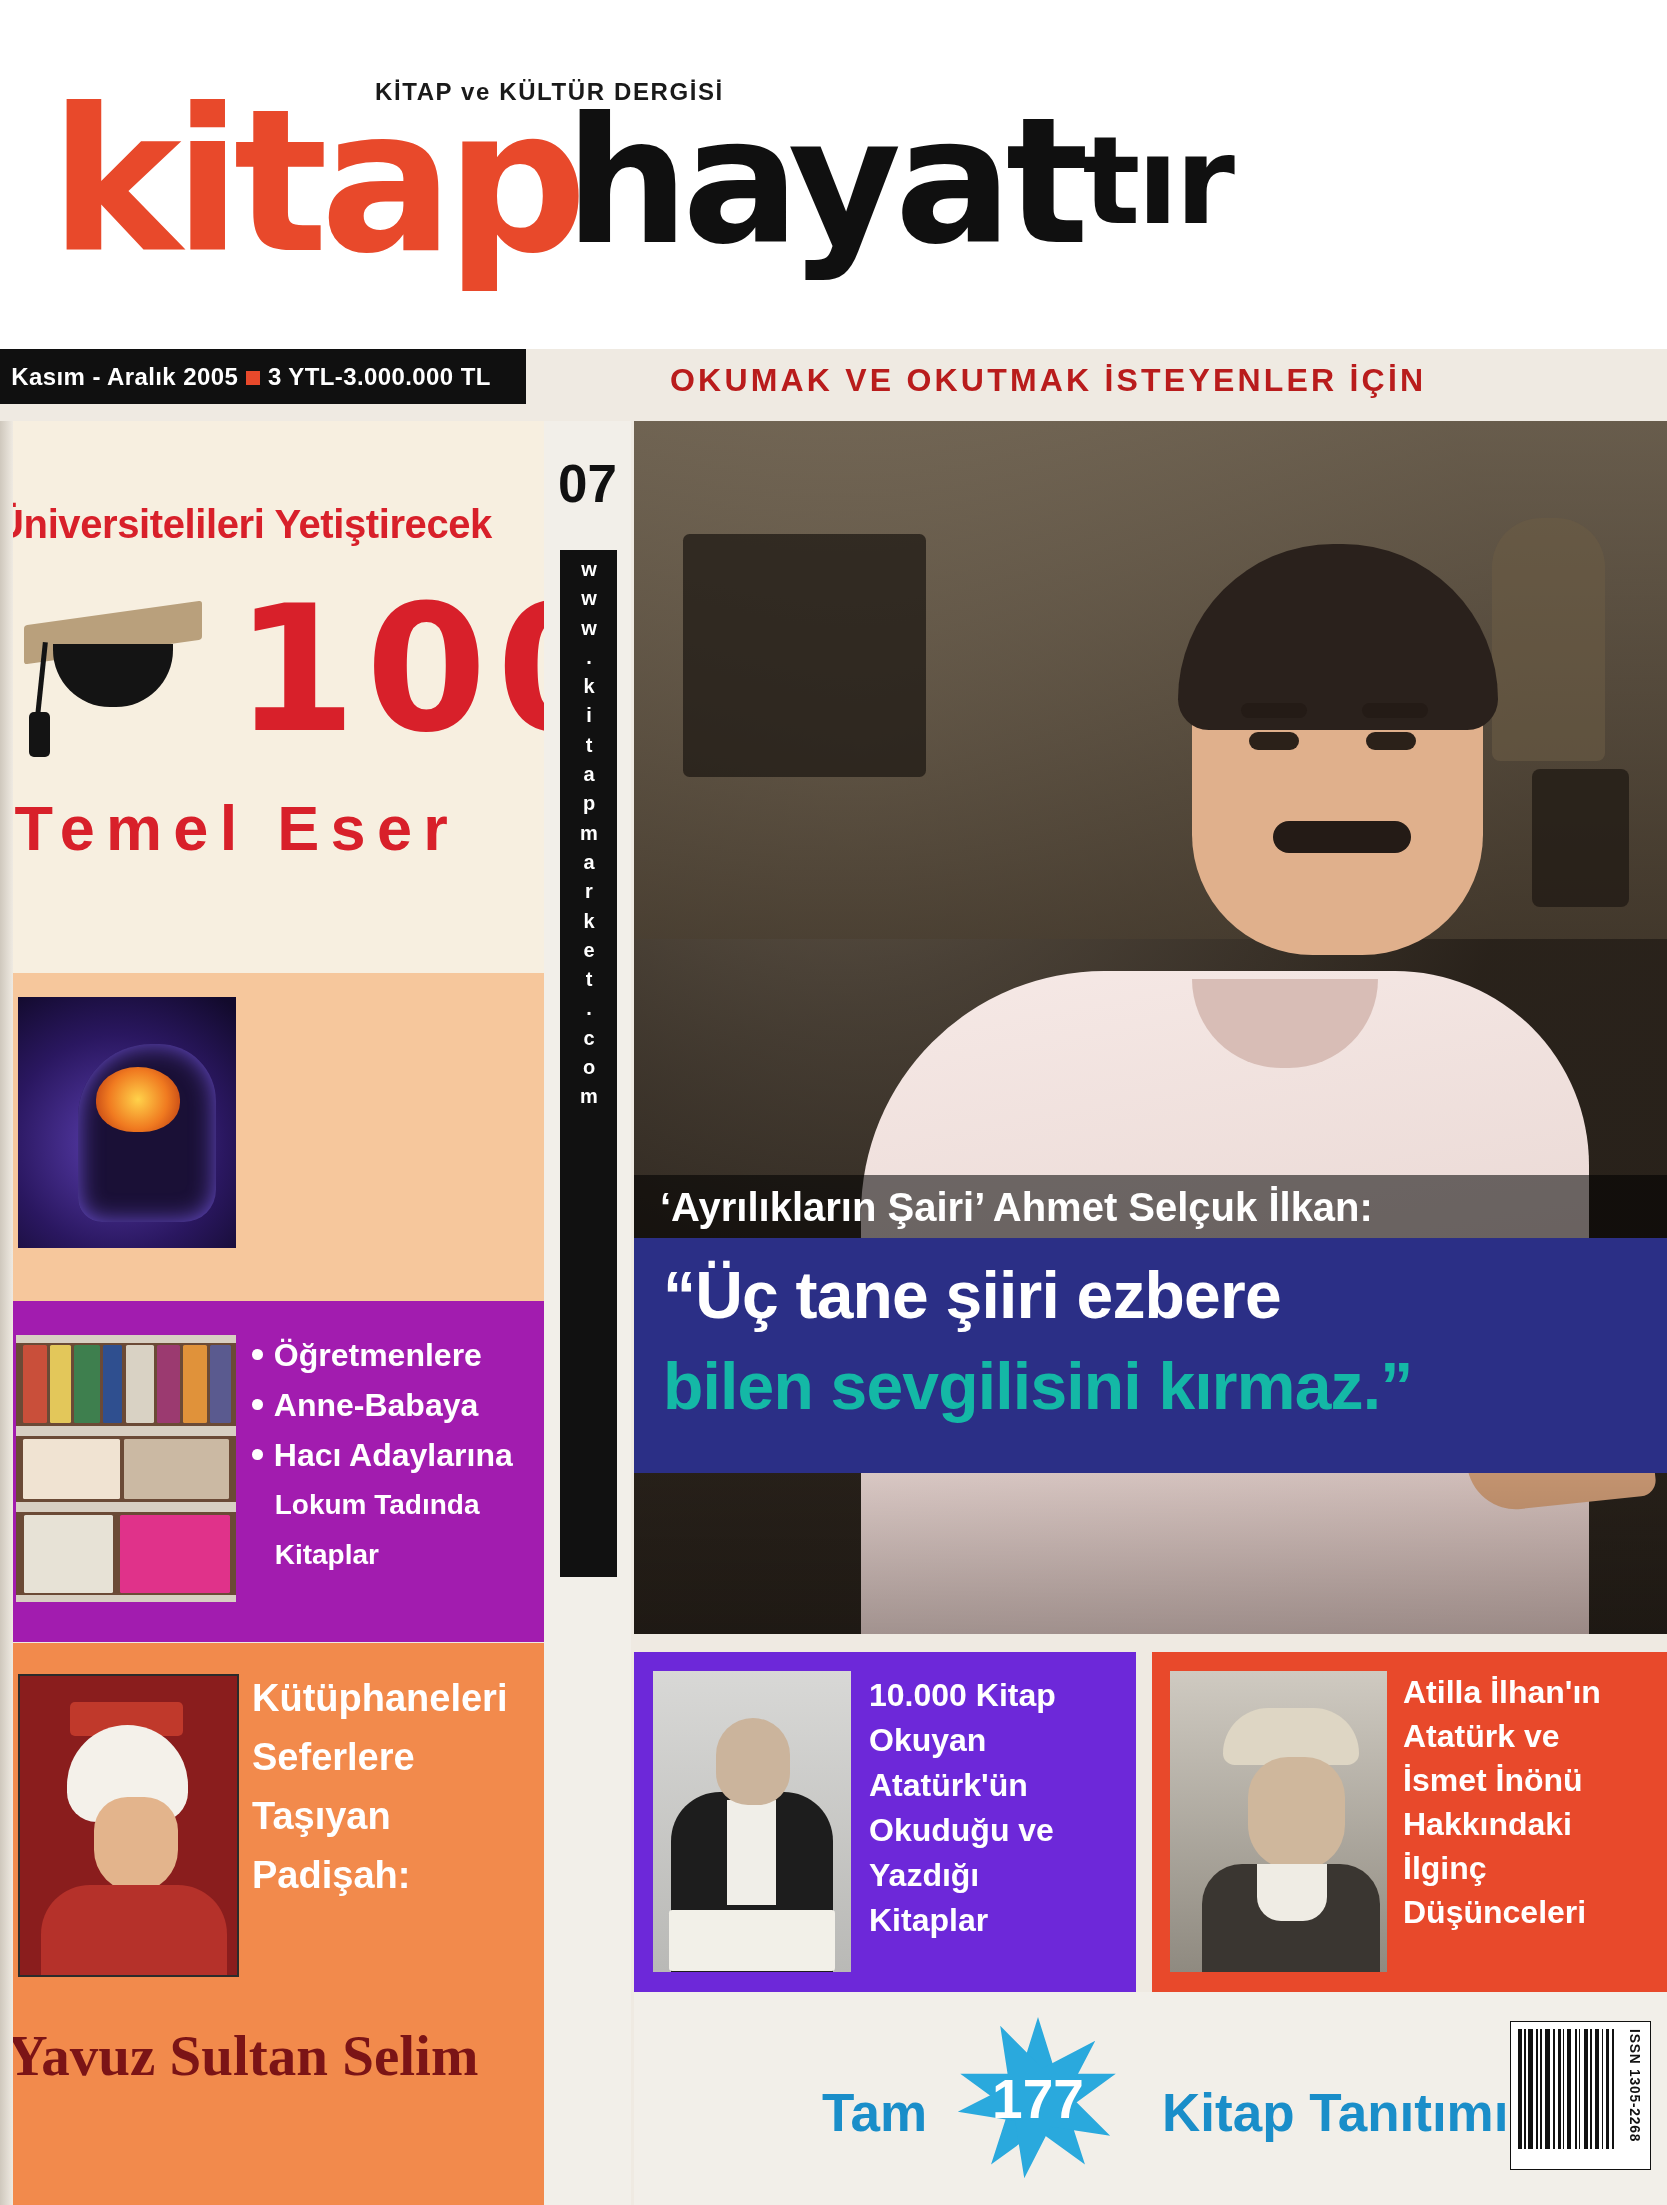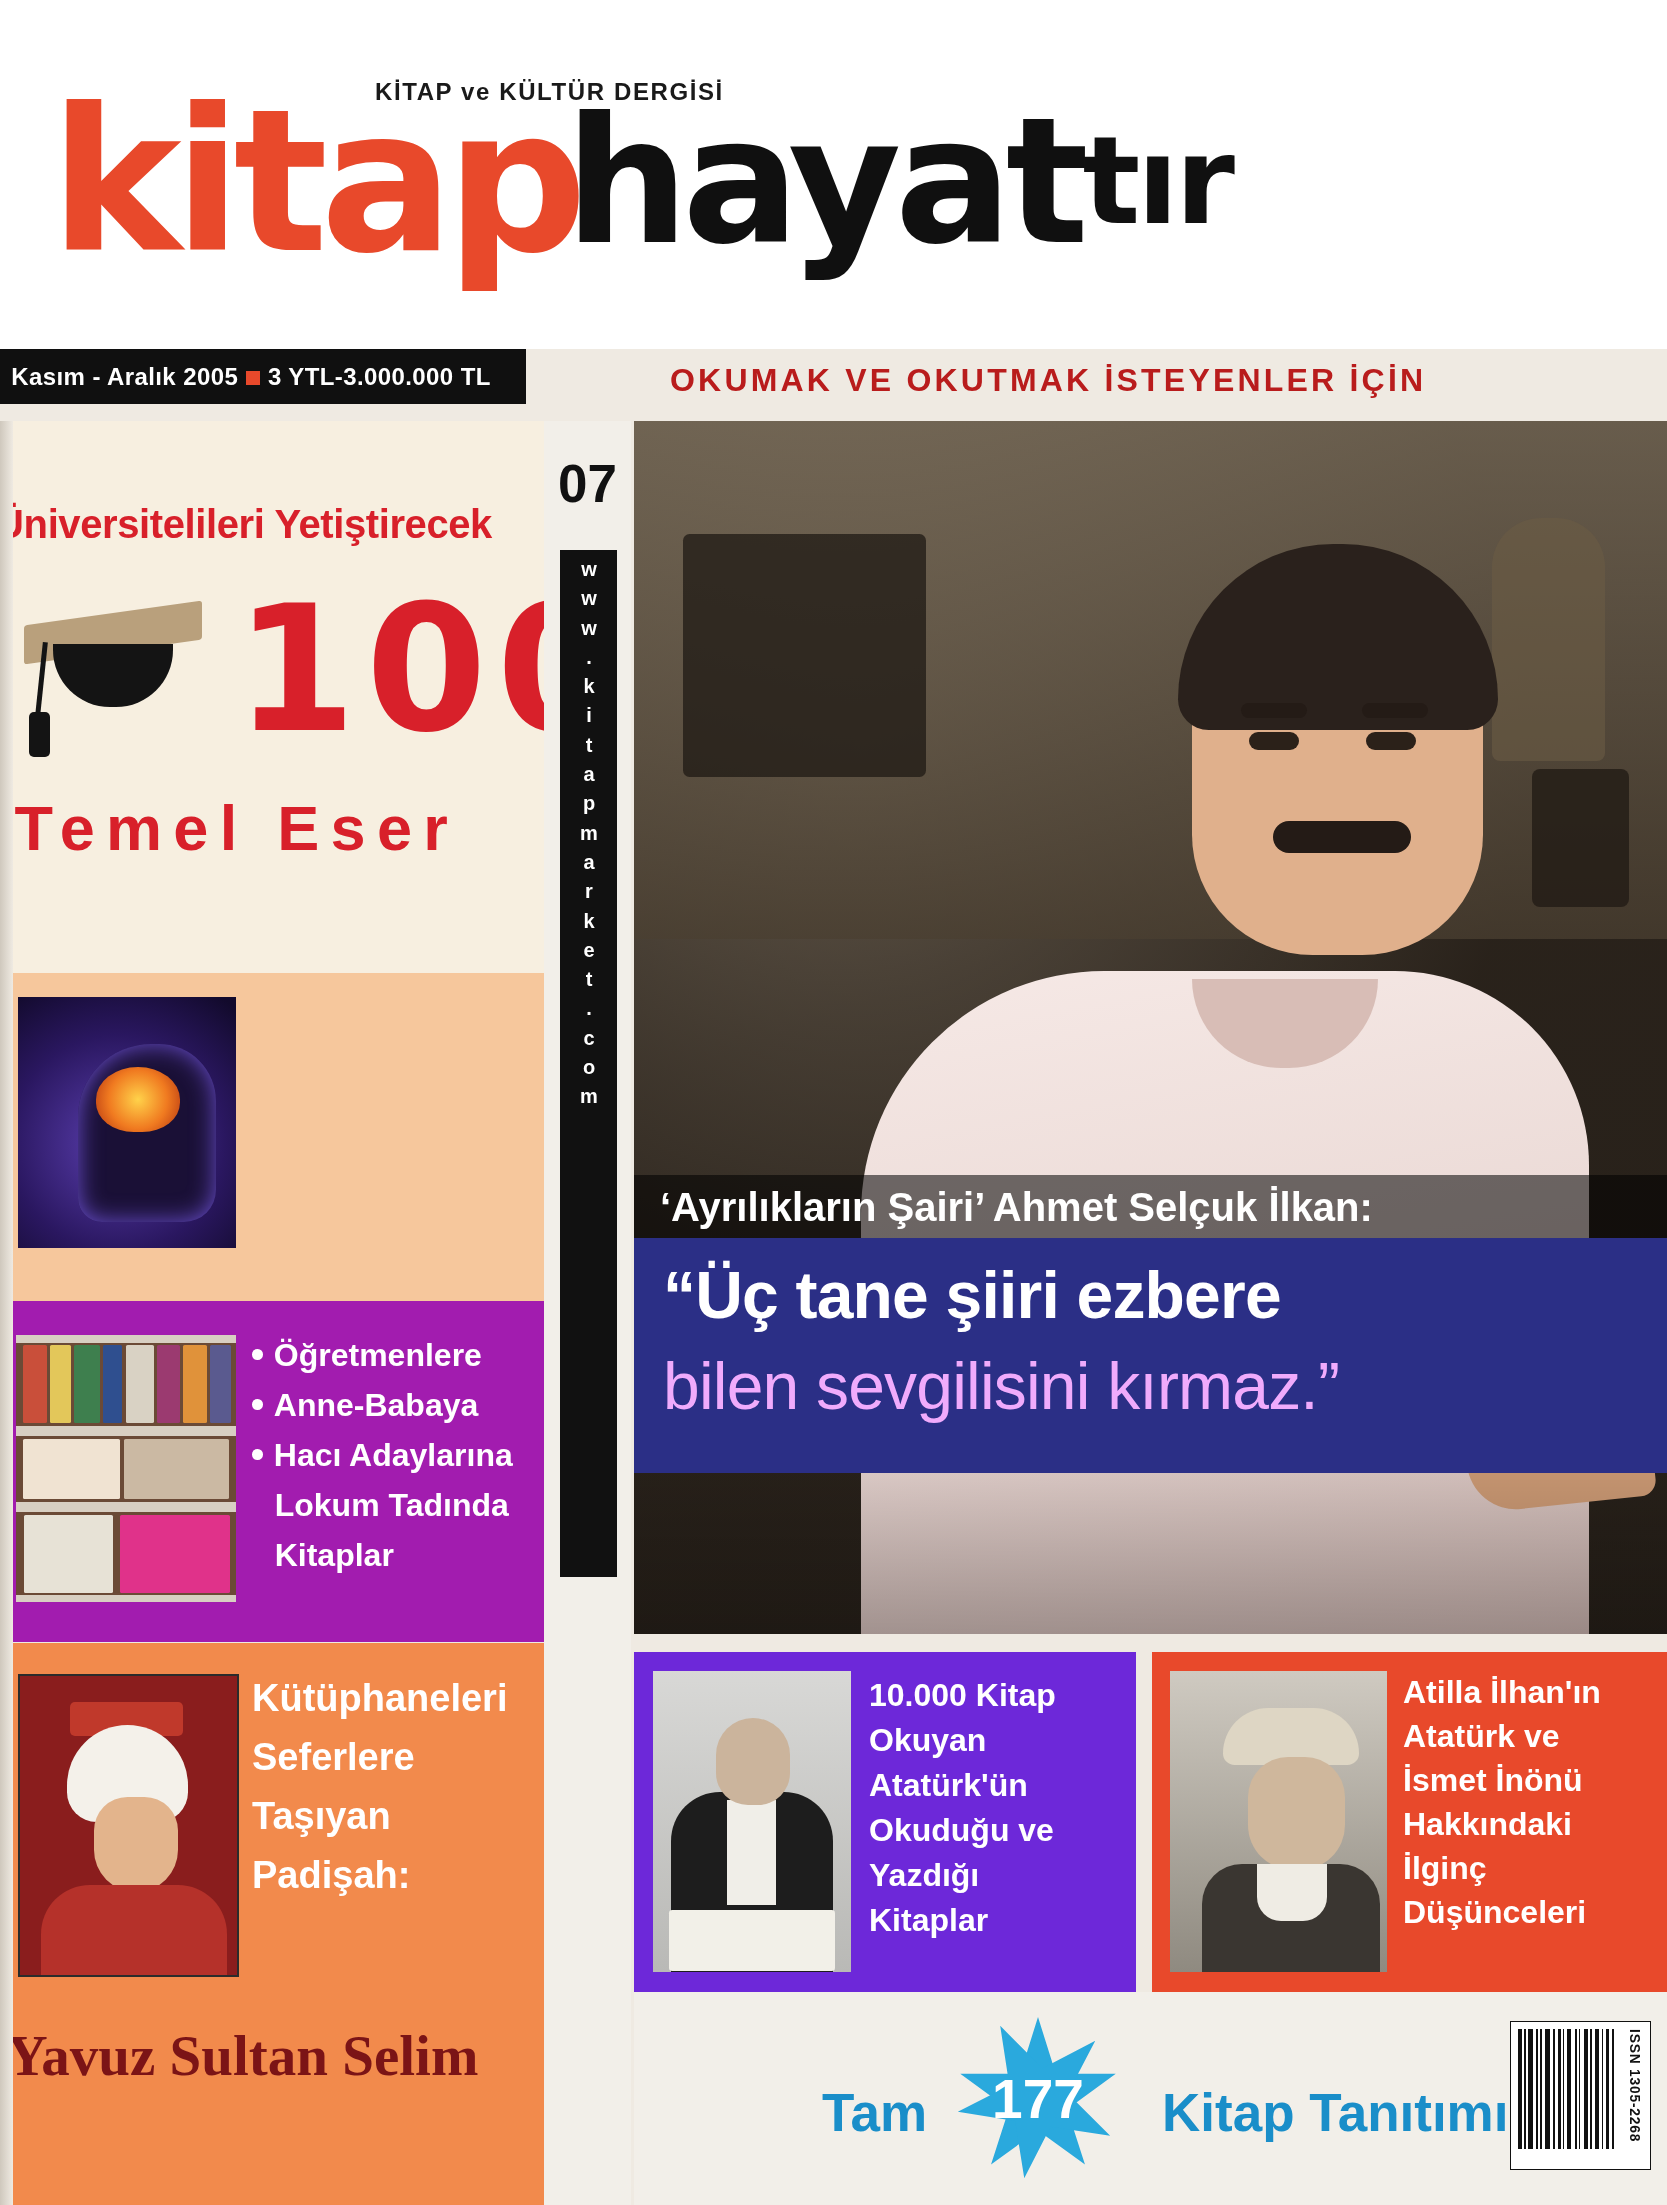--- a/index.html
+++ b/index.html
@@ -283,21 +283,21 @@
   }
   .bullet-row .dot {
     display: inline-block;
     width: 10.5px; height: 10.5px;
     border-radius: 50%;
     background: #ffffff;
     margin: 0 11.3px 6.5px 0;
     vertical-align: middle;
   }
   .plain-row {
-    font-size: 32px;
+    font-size: 28px;
     font-weight: bold;
     color: #ffffff;
     line-height: 50px;
     white-space: nowrap;
     padding-left: 22.7px;
   }
 
   .panel-padisah {
     position: absolute;
     left: 0; top: 1222px;
@@ -551,22 +551,22 @@
     font-size: 66px;
     font-weight: bold;
     color: #ffffff;
     white-space: nowrap;
     letter-spacing: -0.8px;
   }
   .quote-box .q2 {
     position: absolute;
     left: 29px; top: 110px;
     font-size: 66px;
-    font-weight: normal;
-    color: #f0abfc;
+    font-weight: bold;
+    color: #14b8a6;
     white-space: nowrap;
     letter-spacing: -0.8px;
   }
 
   
   .card-left {
     position: absolute;
     left: 634px; top: 1652px;
     width: 502px;
     height: 340px;

